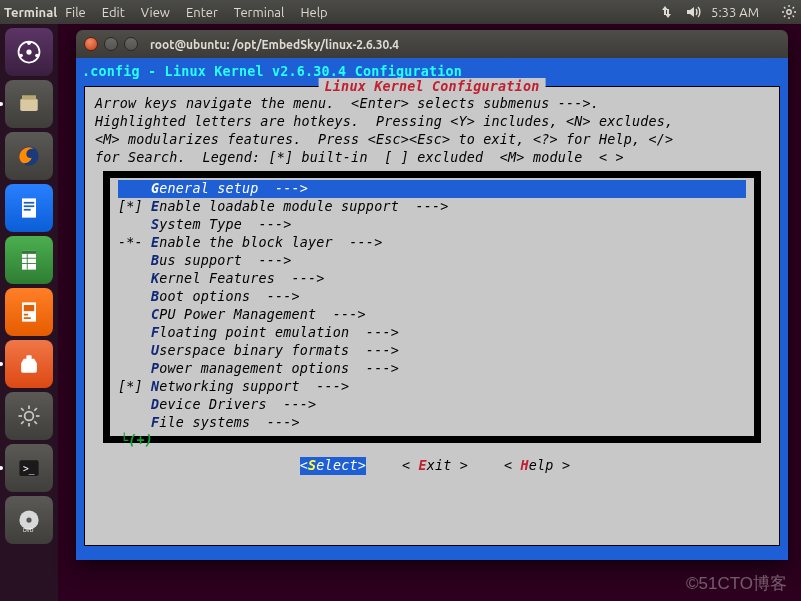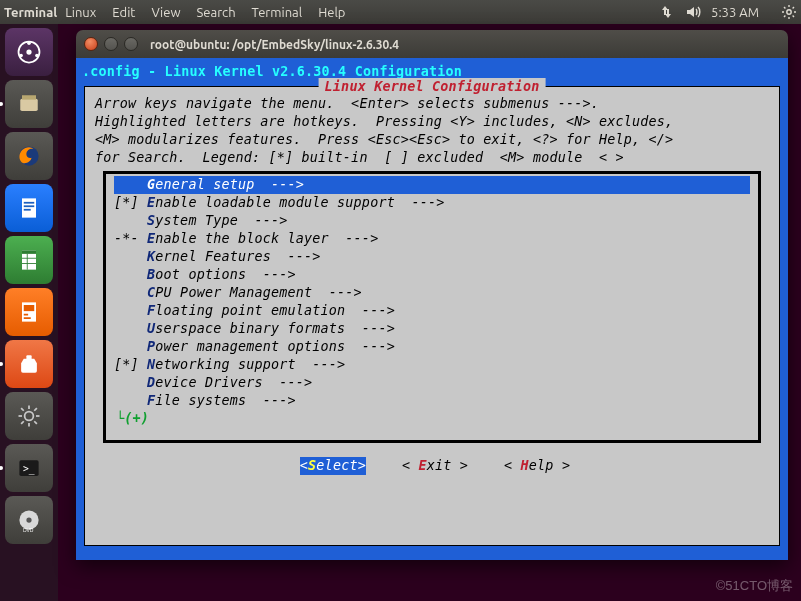--- a/index.html
+++ b/index.html
@@ -33,44 +33,44 @@
   .term-titlebar .title { font-weight: bold; margin-left: 6px; }
   .term-body { background: #000; width: 100%; height: calc(100% - 28px); padding: 0; }
   
   
   .mc { font-family: "DejaVu Sans Mono", "Courier New", monospace; font-size: 13.4px; line-height: 18px; letter-spacing: 0.2px; }
   .mc-outer { background: #1f5fd6; height: 100%; }
   .mc-title { color: #26ffff; background: #1f5fd6; padding: 5px 6px; font-weight: bold; }
   .mc-frame { background: #c8c8c8; color: #000; margin: 0 8px 8px 8px; border: 1px solid #000; position: relative; height: 460px; font-style: italic; }
   .mc-frame-title { position: absolute; top: -9px; left: 50%; transform: translateX(-50%); background: #c8c8c8; color: #c02030; font-weight: bold; padding: 0 6px; white-space: nowrap; }
   .mc-help { color: #000; padding: 8px 10px 4px 10px; white-space: pre; }
-  .mc-inner { margin: 0 18px 8px 18px; border: 3px solid #000000; background: #c8c8c8; height: 272px; padding: 2px 0; }
+  .mc-inner { margin: 0 18px 8px 18px; border: 7px solid #000000; background: #c8c8c8; height: 272px; padding: 2px 0; }
   .mc-row { white-space: pre; padding: 0 8px; color: #000; }
   .mc-row.sel { background: #1f5fd6; color: #fff; margin: 0 8px; padding: 0; }
   .mc-row.sel .hot { color: #fff; font-weight: bold; }
   .hot { color: #102878; font-weight: bold; }
   .mc-plus { color: #10a030; font-weight: bold; padding-left: 10px; }
   .mc-buttons { text-align: center; margin-top: 14px; margin-left: 6px; }
   .mc-btn { display: inline-block; margin: 0 18px; }
   .mc-btn.sel { background: #1f5fd6; color: #fff; }
   .mc-btn.sel .hot { color: #fff; }
   .mc-btn .hot { color: #c02030; font-weight: bold; }
   .mc-btn.sel .hot { color: #ffff40; }
   
-  .watermark { position: absolute; right: 8px; bottom: 6px; color: rgba(255,255,255,0.35); font-size: 13px; font-family: sans-serif; }
+  .watermark { position: absolute; right: 14px; bottom: 6px; color: rgba(255,255,255,0.35); font-size: 17px; font-family: sans-serif; }
 </style>
 </head>
 <body>
 
 <div class="menubar">
   <span class="app-name">Terminal</span>
-  <span class="menu-item">Linux</span>
+  <span class="menu-item">File</span>
   <span class="menu-item">Edit</span>
   <span class="menu-item">View</span>
-  <span class="menu-item">Search</span>
+  <span class="menu-item">Enter</span>
   <span class="menu-item">Terminal</span>
   <span class="menu-item">Help</span>
   <span class="spacer"></span>
   <span class="indicator">
     <svg viewBox="0 0 16 16" width="16" height="16">
         <path fill="#dfdbd2" d="M8 2l3 4h-2v5H7V6H5z"></path>
         <path fill="#dfdbd2" d="M8 14l-3-4h2V5h2v5h2z" transform="translate(3,0)"></path>
       </svg>
   </span>
   <span class="indicator">
@@ -197,20 +197,21 @@
         <div class="mc-frame-title">Linux Kernel Configuration</div>
         <div class="mc-help"><span>Arrow keys navigate the menu.  &lt;Enter&gt; selects submenus ---&gt;.</span>
 <span>Highlighted letters are hotkeys.  Pressing &lt;Y&gt; includes, &lt;N&gt; excludes,</span>
 <span>&lt;M&gt; modularizes features.  Press &lt;Esc&gt;&lt;Esc&gt; to exit, &lt;?&gt; for Help, &lt;/&gt;</span>
 <span>for Search.  Legend: [*] built-in  [ ] excluded  &lt;M&gt; module  &lt; &gt;</span></div>
         <div class="mc-inner" id="mc-list">
             <div class="mc-row sel"><span>    </span><span class="hot">G</span><span>eneral setup  ---&gt;</span></div>
             <div class="mc-row"><span>[*] </span><span class="hot">E</span><span>nable loadable module support  ---&gt;</span></div>
             <div class="mc-row"><span>    </span><span class="hot">S</span><span>ystem Type  ---&gt;</span></div>
             <div class="mc-row"><span>-*- </span><span class="hot">E</span><span>nable the block layer  ---&gt;</span></div>
+            <div class="mc-row"><span>    </span><span class="hot">B</span><span>us support  ---&gt;</span></div>
             <div class="mc-row"><span>    </span><span class="hot">K</span><span>ernel Features  ---&gt;</span></div>
             <div class="mc-row"><span>    </span><span class="hot">B</span><span>oot options  ---&gt;</span></div>
             <div class="mc-row"><span>    </span><span class="hot">C</span><span>PU Power Management  ---&gt;</span></div>
             <div class="mc-row"><span>    </span><span class="hot">F</span><span>loating point emulation  ---&gt;</span></div>
             <div class="mc-row"><span>    </span><span class="hot">U</span><span>serspace binary formats  ---&gt;</span></div>
             <div class="mc-row"><span>    </span><span class="hot">P</span><span>ower management options  ---&gt;</span></div>
             <div class="mc-row"><span>[*] </span><span class="hot">N</span><span>etworking support  ---&gt;</span></div>
             <div class="mc-row"><span>    </span><span class="hot">D</span><span>evice Drivers  ---&gt;</span></div>
             <div class="mc-row"><span>    </span><span class="hot">F</span><span>ile systems  ---&gt;</span></div>
             <div class="mc-plus">└(+)</div>

